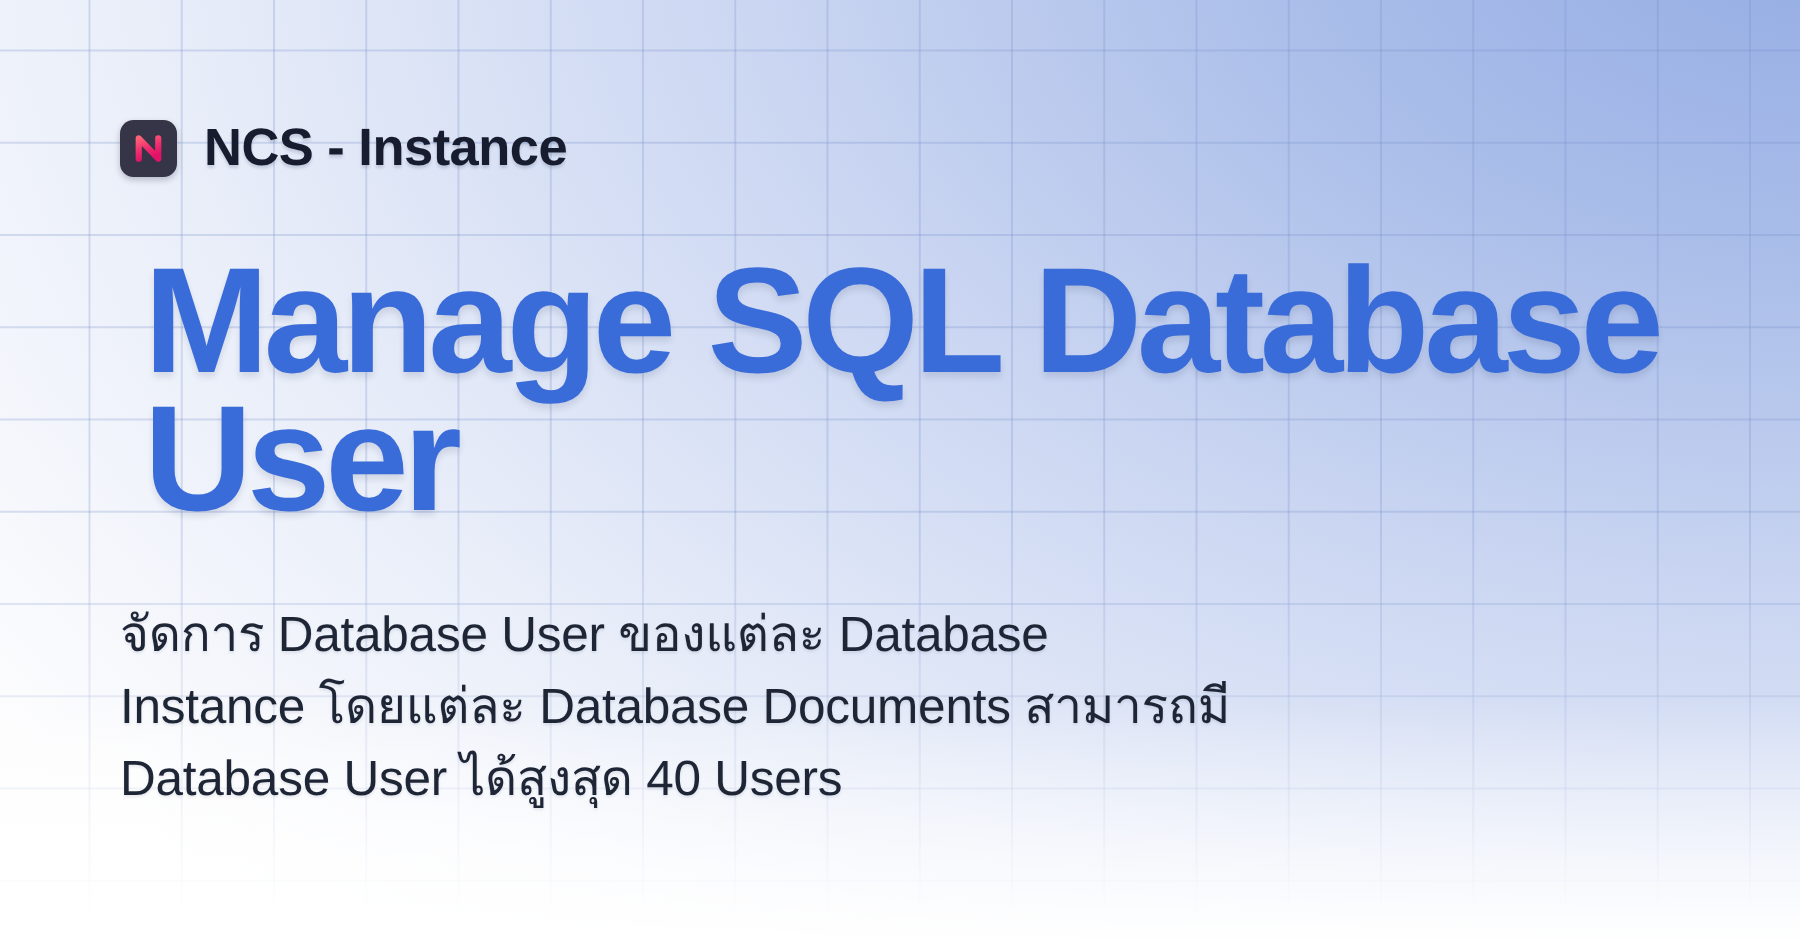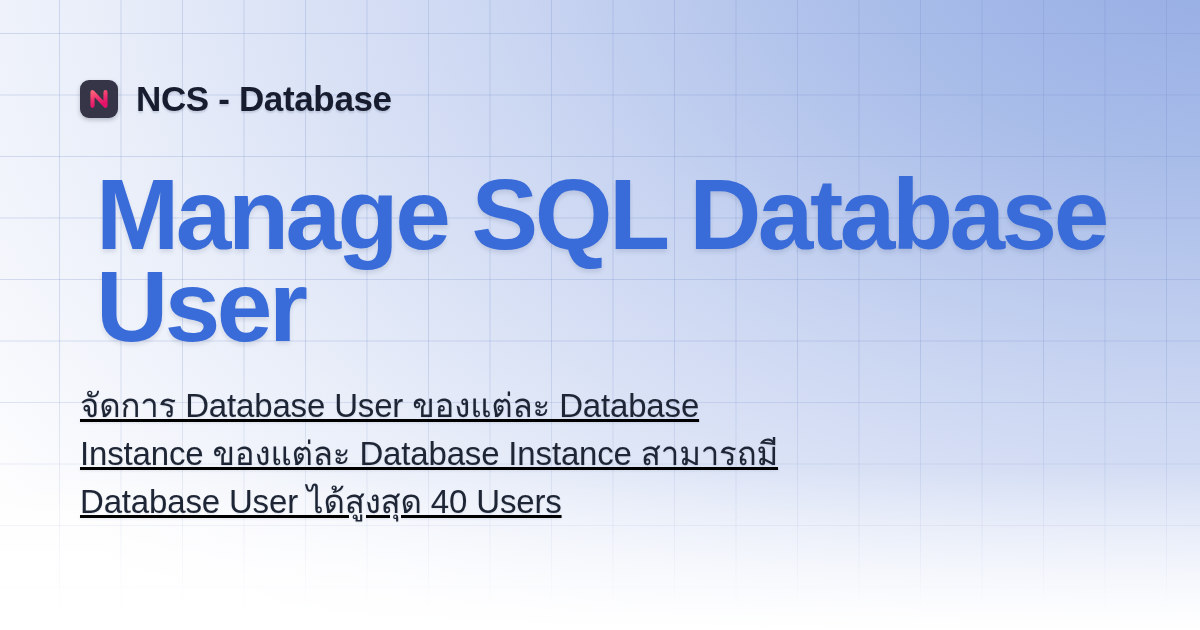--- a/index.html
+++ b/index.html
@@ -45,21 +45,21 @@
 
   .page-title {
     margin: 50px 0 0 16px;
     width: 1040px;
     font-size: 100px; font-weight: 700; line-height: 92px;
     letter-spacing: -0.035em;
     color: var(--title-blue, #3a6cd9);
     text-shadow: 0 3px 4px rgba(26,41,81,0.12);
   }
 
-  .description { margin-top: 30px; text-decoration: underline; }
+  .description { margin-top: 47px; }
   .description-line {
     font-size: 33px; line-height: 48px; font-weight: 400;
     letter-spacing: -0.005em;
     color: var(--description-dark, #1e2636);
     text-shadow: 0 1px 2px rgba(26,41,81,0.10);
     white-space: nowrap;
   }
 </style>
 </head>
 <body>
@@ -75,25 +75,25 @@
           <defs>
             <linearGradient id="ng" x1="0" y1="0" x2="0.35" y2="1">
               <stop offset="0" stop-color="#ff6176"></stop>
               <stop offset="0.55" stop-color="#ef2f6f"></stop>
               <stop offset="1" stop-color="#e31268"></stop>
             </linearGradient>
           </defs>
           <path d="M6 18.3 L6 5.7 L18 18.3 L18 5.7" fill="none" stroke="url(#ng)" stroke-width="3.8" stroke-linecap="round" stroke-linejoin="round"></path>
         </svg>
       </div>
-      <div class="brand-name">NCS - Database</div>
+      <div class="brand-name">NCS - Instance</div>
     </div>
 
     <h1 class="page-title">Manage SQL Database User</h1>
 
     <div class="description">
       <div class="description-line">จัดการ Database User ของแต่ละ Database</div>
-      <div class="description-line">Instance ของแต่ละ Database Instance สามารถมี</div>
+      <div class="description-line">Instance โดยแต่ละ Database Documents สามารถมี</div>
       <div class="description-line">Database User ได้สูงสุด 40 Users</div>
     </div>
 
   </div>
 </div>
 
 </body></html>

